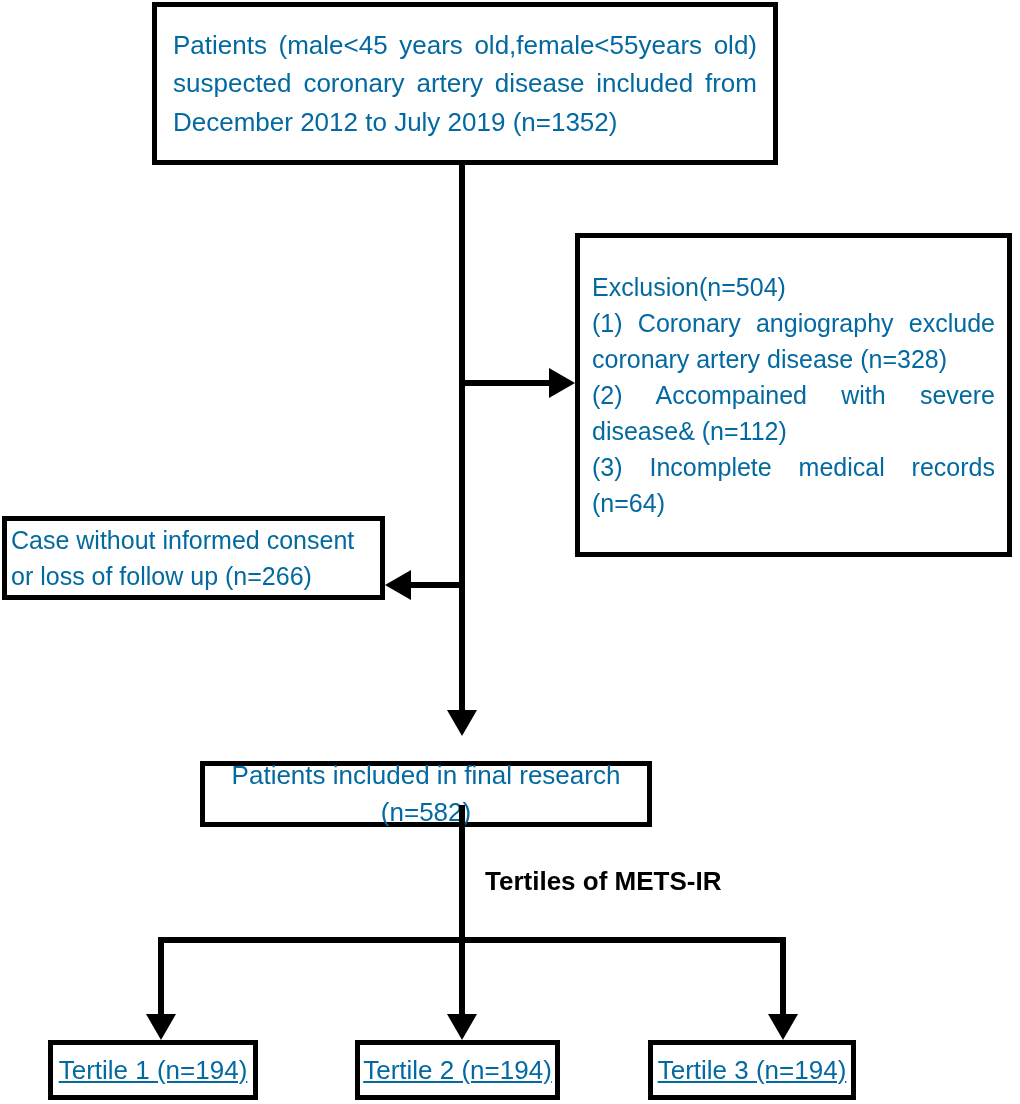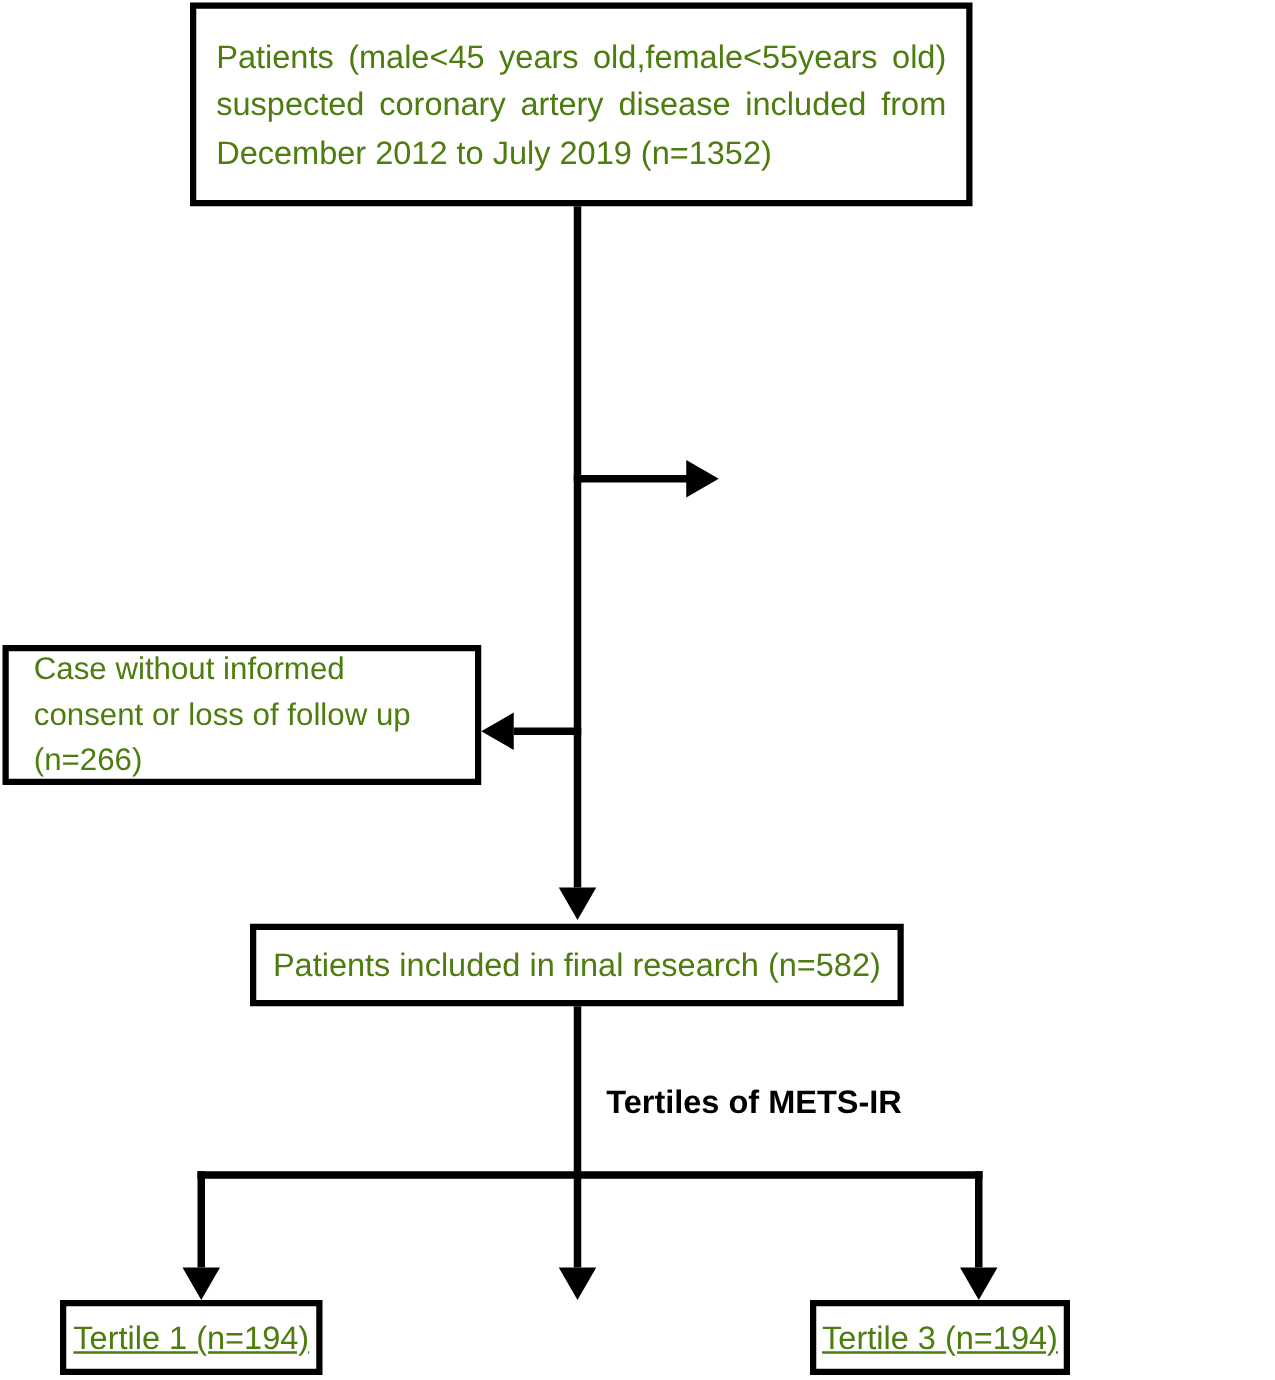--- a/index.html
+++ b/index.html
@@ -22,21 +22,21 @@
     box-sizing: border-box;
     border: 5px solid #000000;
     background: #ffffff;
     display: flex;
     align-items: center;
   }
   .node-text {
     display: block;
     width: 100%;
     font-family: "Liberation Sans", sans-serif;
-    color: #4d7c0f;
+    color: #0369a1;
     line-height: 1.42;
     white-space: pre-line;
   }
 
   
   #box-enrolled {
     left: 152px;
     top: 2px;
     width: 626px;
     height: 163px;
@@ -63,34 +63,34 @@
     text-align: justify;
     text-align-last: left;
     line-height: 1.44;
   }
 
   
   #box-consent {
     left: 2px;
     top: 516px;
     width: 383px;
-    height: 112px;
-    padding: 0 20px;
+    height: 84px;
+    padding: 0 4px;
   }
   #box-consent .node-text {
     font-size: 25px;
     text-align: left;
     line-height: 1.46;
   }
 
   
   #box-final {
     left: 200px;
-    top: 739px;
-    width: 523px;
+    top: 761px;
+    width: 452px;
     height: 66px;
     padding: 0 12px;
     justify-content: center;
   }
   #box-final .node-text {
     font-size: 26px;
     text-align: center;
   }
 
   
@@ -194,20 +194,26 @@
   <div class="node-box" id="box-enrolled">
     <span class="node-text">Patients (male&lt;45 years old,female&lt;55years old) suspected coronary artery disease included from December 2012 to July 2019 (n=1352)</span>
   </div>
 
   <div class="conn-v" id="trunk-main"></div>
   <div class="arrow-down" id="trunk-arrow"></div>
 
   <div class="conn-h" id="branch-right"></div>
   <div class="arrow-right" id="branch-right-arrow"></div>
 
+  <div class="node-box" id="box-exclusion">
+    <span class="node-text">Exclusion(n=504)
+(1) Coronary angiography exclude coronary artery disease (n=328)
+(2) Accompained with severe disease&amp; (n=112)
+(3) Incomplete medical records (n=64)</span>
+  </div>
 
   <div class="conn-h" id="branch-left"></div>
   <div class="arrow-left" id="branch-left-arrow"></div>
 
   <div class="node-box" id="box-consent">
     <span class="node-text">Case without informed consent or loss of follow up (n=266)</span>
   </div>
 
   <div class="node-box" id="box-final">
     <span class="node-text">Patients included in final research (n=582)</span>
@@ -221,17 +227,20 @@
   <div class="conn-v" id="drop-left"></div>
   <div class="conn-v" id="drop-mid"></div>
   <div class="conn-v" id="drop-right"></div>
   <div class="arrow-down" id="drop-left-arrow"></div>
   <div class="arrow-down" id="drop-mid-arrow"></div>
   <div class="arrow-down" id="drop-right-arrow"></div>
 
   <div class="tertile-box" id="box-tertile-1">
     <span class="node-text">Tertile 1 (n=194)</span>
   </div>
+  <div class="tertile-box" id="box-tertile-2">
+    <span class="node-text">Tertile 2 (n=194)</span>
+  </div>
   <div class="tertile-box" id="box-tertile-3">
     <span class="node-text">Tertile 3 (n=194)</span>
   </div>
 
 </div>
 
 </body></html>

